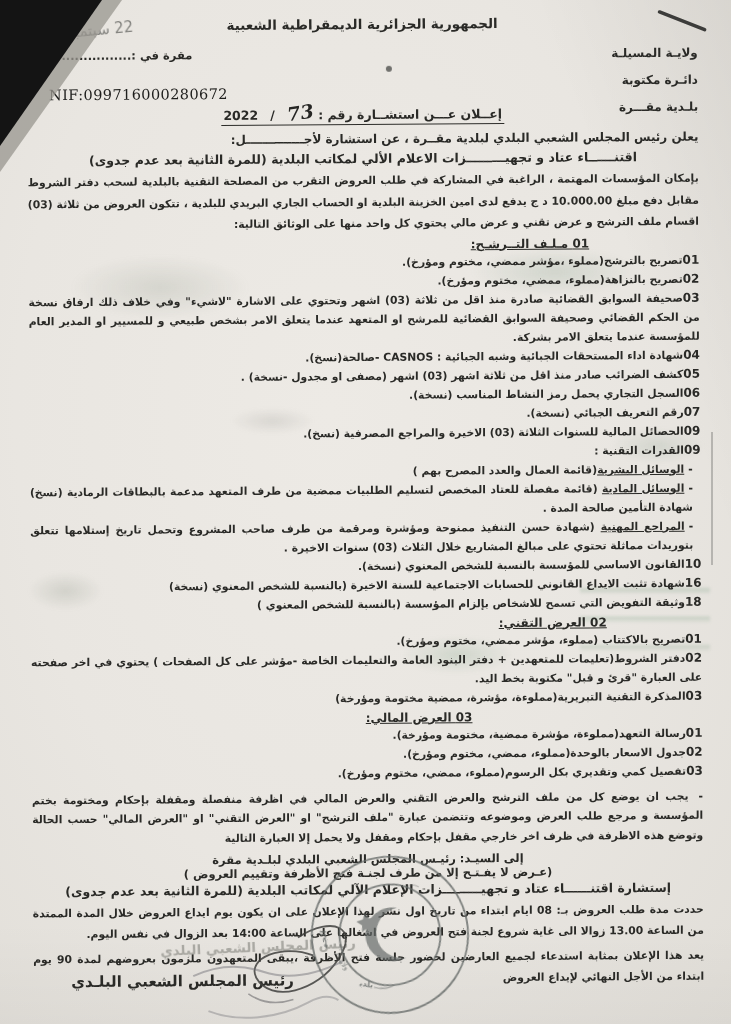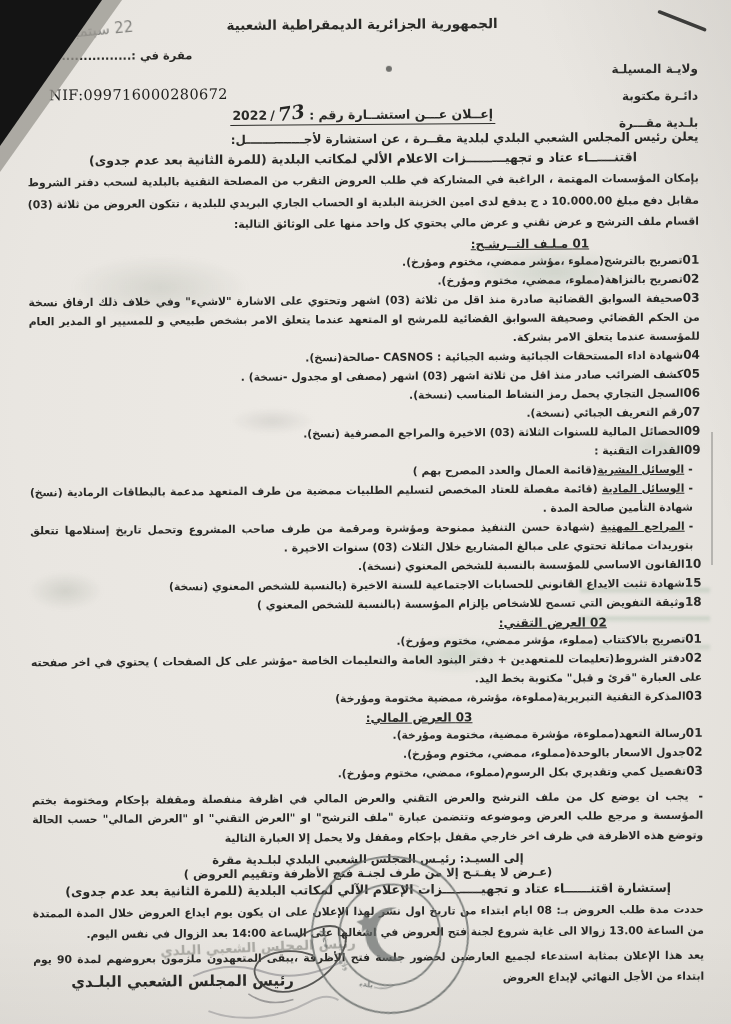--- a/index.html
+++ b/index.html
@@ -14,36 +14,36 @@
   }
   .tilt{position:absolute;inset:0;transform:rotate(-0.4deg);transform-origin:50% 50%;}
   
   .corner-shadow{position:absolute;top:0;left:0;width:122px;height:172px;
     background:#98968f;clip-path:polygon(0 0,100% 0,0 100%);opacity:.75;}
   .corner-black{position:absolute;top:0;left:0;width:102px;height:146px;
     background:#141414;clip-path:polygon(0 0,100% 0,0 100%);}
   
   .republic{position:absolute;top:16px;left:0;right:0;text-align:center;
     font-size:13.5px;font-weight:bold;letter-spacing:.2px;}
-  .authority{position:absolute;top:58px;right:30px;text-align:right;
+  .authority{position:absolute;top:42px;right:30px;text-align:right;
     font-size:12px;font-weight:bold;line-height:27px;}
   .hand-date{position:absolute;top:20px;left:46px;color:#82827e;font-size:15px;
     transform:rotate(-5deg);direction:rtl;filter:blur(.3px);}
   .place-date{position:absolute;top:47px;left:34px;font-size:11.5px;font-weight:bold;direction:rtl;}
   .nif{position:absolute;top:85px;left:52px;font-family:"DejaVu Serif", serif;
     font-size:14.5px;letter-spacing:.4px;color:#1e1e1c;direction:ltr;}
   .speck{position:absolute;top:66px;left:389px;width:6px;height:6px;border-radius:50%;
     background:#6f6f6c;filter:blur(.5px);}
   .pen-stroke{position:absolute;top:0;left:0;}
   
   .doc{position:absolute;top:101px;right:30px;left:30px;}
   .title-line{display:flex;justify-content:center;font-weight:bold;font-size:12.5px;}
   .title-wrap{display:inline-flex;align-items:baseline;gap:5px;direction:rtl;
     border-bottom:1.2px solid #2c2c29;padding:0 2px 1px;}
-  .title-num{direction:ltr;display:inline-flex;align-items:baseline;gap:3px;}
+  .title-num{direction:ltr;display:inline-flex;align-items:baseline;gap:12px;}
   .hand-num{font-family:"DejaVu Serif", serif;font-style:italic;font-size:19px;
     transform:rotate(-8deg);display:inline-block;color:#262624;}
   .announce{text-align:right;font-weight:bold;font-size:12px;margin-top:7px;}
   .subject{text-align:center;font-weight:bold;font-size:12.5px;margin-top:5px;}
   .intro-p{text-align:justify;font-size:10.8px;font-weight:bold;line-height:21.5px;margin-top:4px;}
   .sec-heading{font-size:12px;font-weight:bold;text-align:right;margin:3px 0 1px;}
   .sec-0 .sec-heading{padding-left:0;padding-right:110px;}
   .sec-1 .sec-heading{padding-right:95px;}
   .sec-2 .sec-heading{padding-right:230px;}
   .u{text-decoration:underline;text-align:center;}
@@ -149,21 +149,21 @@
             <div class="item"><span class="num">04</span><span class="txt">شهادة اداء المستحقات الجبائية وشبه الجبائية : CASNOS -صالحة(نسخ).</span></div>
             <div class="item"><span class="num">05</span><span class="txt">كشف الضرائب صادر منذ اقل من ثلاثة اشهر (03) اشهر (مصفى او مجدول -نسخة) .</span></div>
             <div class="item"><span class="num">06</span><span class="txt">السجل التجاري يحمل رمز النشاط المناسب (نسخة).</span></div>
             <div class="item"><span class="num">07</span><span class="txt">رقم التعريف الجبائي (نسخة).</span></div>
             <div class="item"><span class="num">09</span><span class="txt">الحصائل المالية للسنوات الثلاثة (03) الاخيرة والمراجع المصرفية (نسخ).</span></div>
             <div class="item"><span class="num">09</span><span class="txt">القدرات التقنية :</span></div>
             <div class="item dash"><span class="dmark">-</span><span class="lbl">الوسائل البشرية</span><span class="txt">(قائمة العمال والعدد المصرح بهم )</span></div>
             <div class="item dash"><span class="dmark">-</span><span class="lbl">الوسائل المادية</span><span class="txt"> (قائمة مفصلة للعتاد المخصص لتسليم الطلبيات ممضية من طرف المتعهد مدعمة بالبطاقات الرمادية (نسخ) شهادة التأمين صالحة المدة .</span></div>
             <div class="item dash"><span class="dmark">-</span><span class="lbl">المراجع المهنية</span><span class="txt"> (شهادة حسن التنفيذ ممنوحة ومؤشرة ومرقمة من طرف صاحب المشروع وتحمل تاريخ إستلامها تتعلق بتوريدات مماثلة تحتوي على مبالغ المشاريع خلال الثلاث (03) سنوات الاخيرة .</span></div>
             <div class="item"><span class="num">10</span><span class="txt">القانون الاساسي للمؤسسة بالنسبة للشخص المعنوي (نسخة).</span></div>
-            <div class="item"><span class="num">15</span><span class="txt">شهادة تثبت الايداع القانوني للحسابات الاجتماعية للسنة الاخيرة (بالنسبة للشخص المعنوي (نسخة)</span></div>
+            <div class="item"><span class="num">16</span><span class="txt">شهادة تثبت الايداع القانوني للحسابات الاجتماعية للسنة الاخيرة (بالنسبة للشخص المعنوي (نسخة)</span></div>
             <div class="item"><span class="num">18</span><span class="txt">وثيقة التفويض التي تسمح للاشخاص بإلزام المؤسسة (بالنسبة للشخص المعنوي )</span></div>
           </div>
           <div class="section sec-1">
             <div class="sec-heading"><span class="u">02 العرض التقني:</span></div>
             <div class="item"><span class="num">01</span><span class="txt">تصريح بالاكتتاب (مملوء، مؤشر ممضي، مختوم ومؤرخ).</span></div>
             <div class="item"><span class="num">02</span><span class="txt">دفتر الشروط(تعليمات للمتعهدين + دفتر البنود العامة والتعليمات الخاصة -مؤشر على كل الصفحات ) يحتوي في اخر صفحته على العبارة "قرئ و قبل" مكتوبة بخط اليد.</span></div>
             <div class="item"><span class="num">03</span><span class="txt">المذكرة التقنية التبريرية(مملوءة، مؤشرة، ممضية مختومة ومؤرخة)</span></div>
           </div>
           <div class="section sec-2">
             <div class="sec-heading"><span class="u">03 العرض المالي:</span></div>

